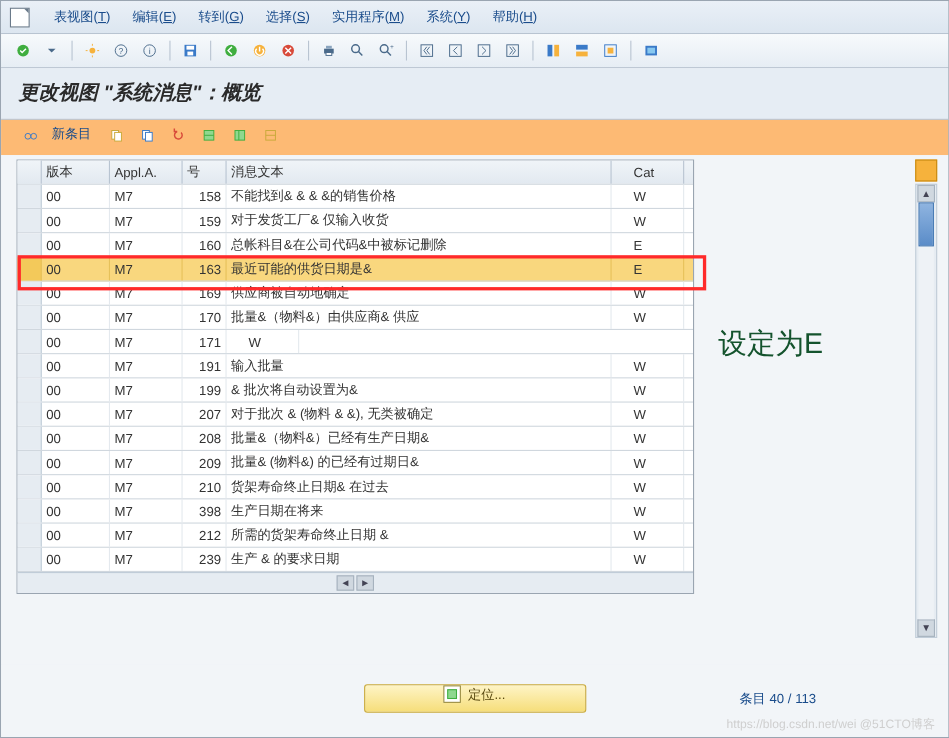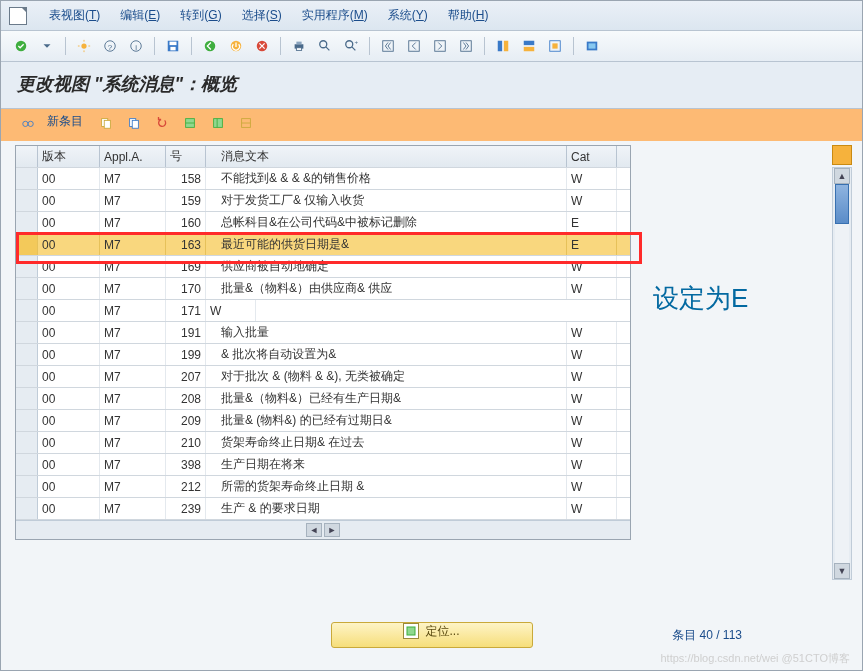--- a/index.html
+++ b/index.html
@@ -123,22 +123,22 @@
     overflow: hidden;
     white-space: nowrap;
     display:flex; align-items:center;
     box-sizing:border-box;
   }
   .c-sel { width:22px; background:#e6ecf2; border-right:1px solid #c0ccd8;}
   .row.header .c-sel{ background:linear-gradient(#f0f4f8,#e2e9f0);}
   .c-ver { width:62px; }
   .c-app { width:66px; }
   .c-num { width:40px; text-align:right; justify-content:flex-end;}
-  .c-msg { width:350px;margin-left:11px; }
-  .c-cat { width:50px; }
+  .c-msg { width:350px; }
+  .c-cat { width:50px;margin-left:16px; }
   .row.sel {
     background: #f9d77e;
   }
   .row.sel .cell { border-right-color:#e6c15a;}
   .row.sel .c-sel { background:#f3c95a;}
   .red-box {
     position:absolute;
     border: 3px solid #ff2a2a;
     pointer-events:none;
   }
@@ -179,25 +179,25 @@
   .vscroll .track { flex:1; width:14px; background:#eef2f6; position:relative;}
   .vscroll .thumb {
     position:absolute; left:0; top:0;
     width:14px; height:40px;
     background:linear-gradient(#8fb4e0,#5a8cc8);
     border:1px solid #3870b0;
     box-sizing:border-box;
   }
   .annotation {
     position:absolute;
-    color:#0369a1;
+    color:#14532d;
     font-size:26px;
     font-family: "Microsoft YaHei", sans-serif;
     left: 16px;
-    top: 136px;
+    top: 150px;
   }
   
   .footer {
     padding: 18px 0 22px 0;
     display:flex;
     align-items:center;
     justify-content:center;
     background:#f2f5f8;
     position:relative;
   }

